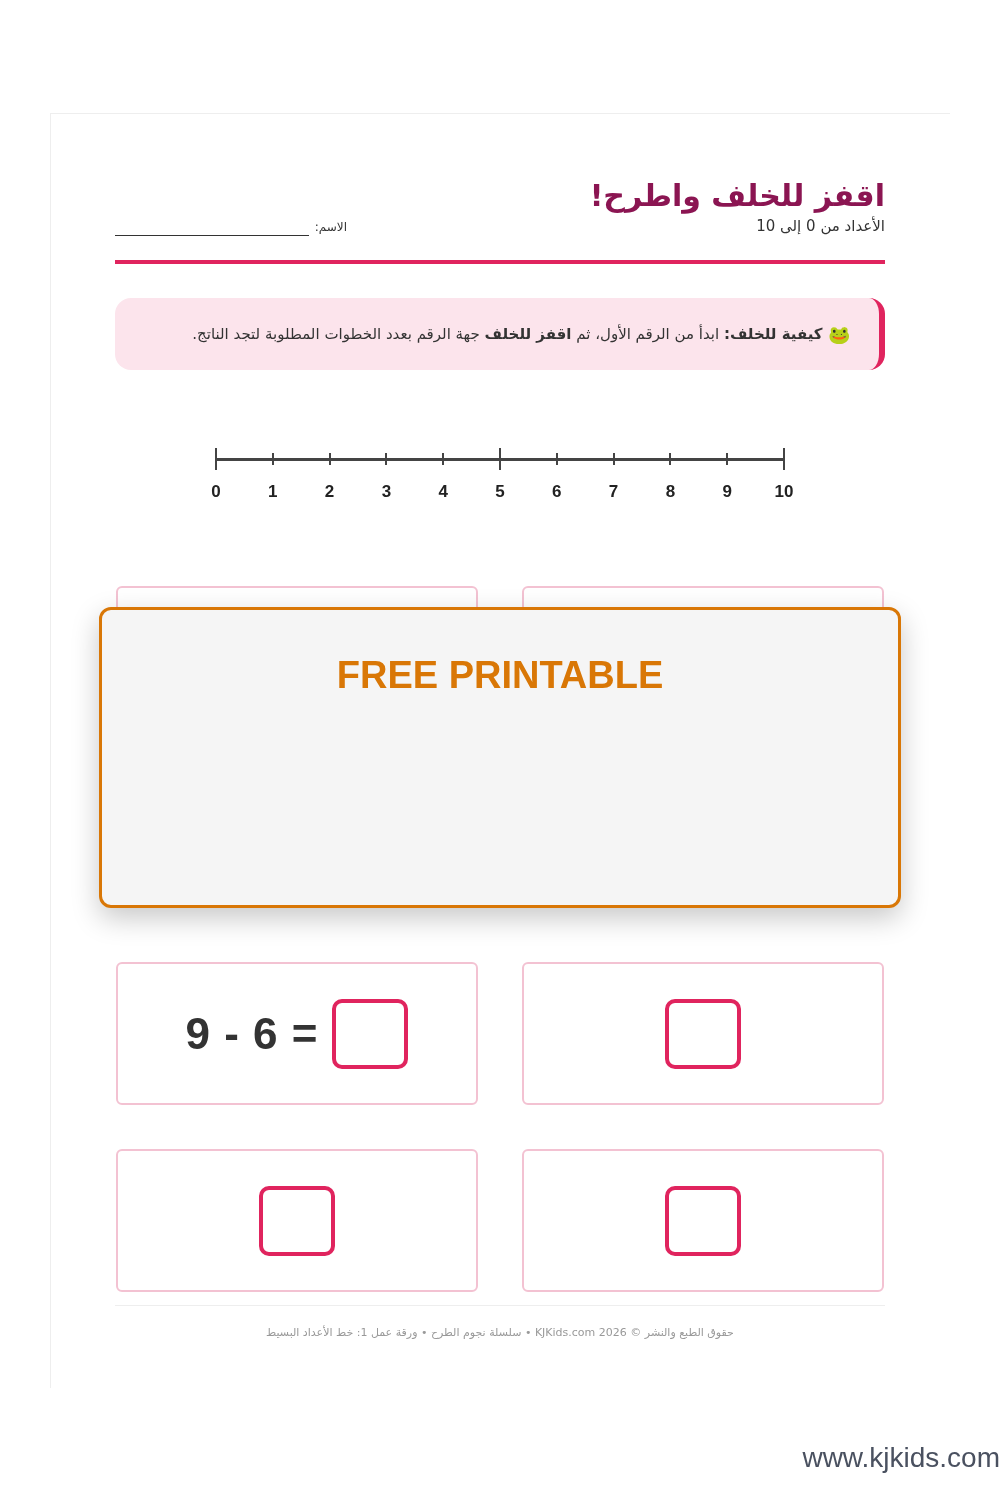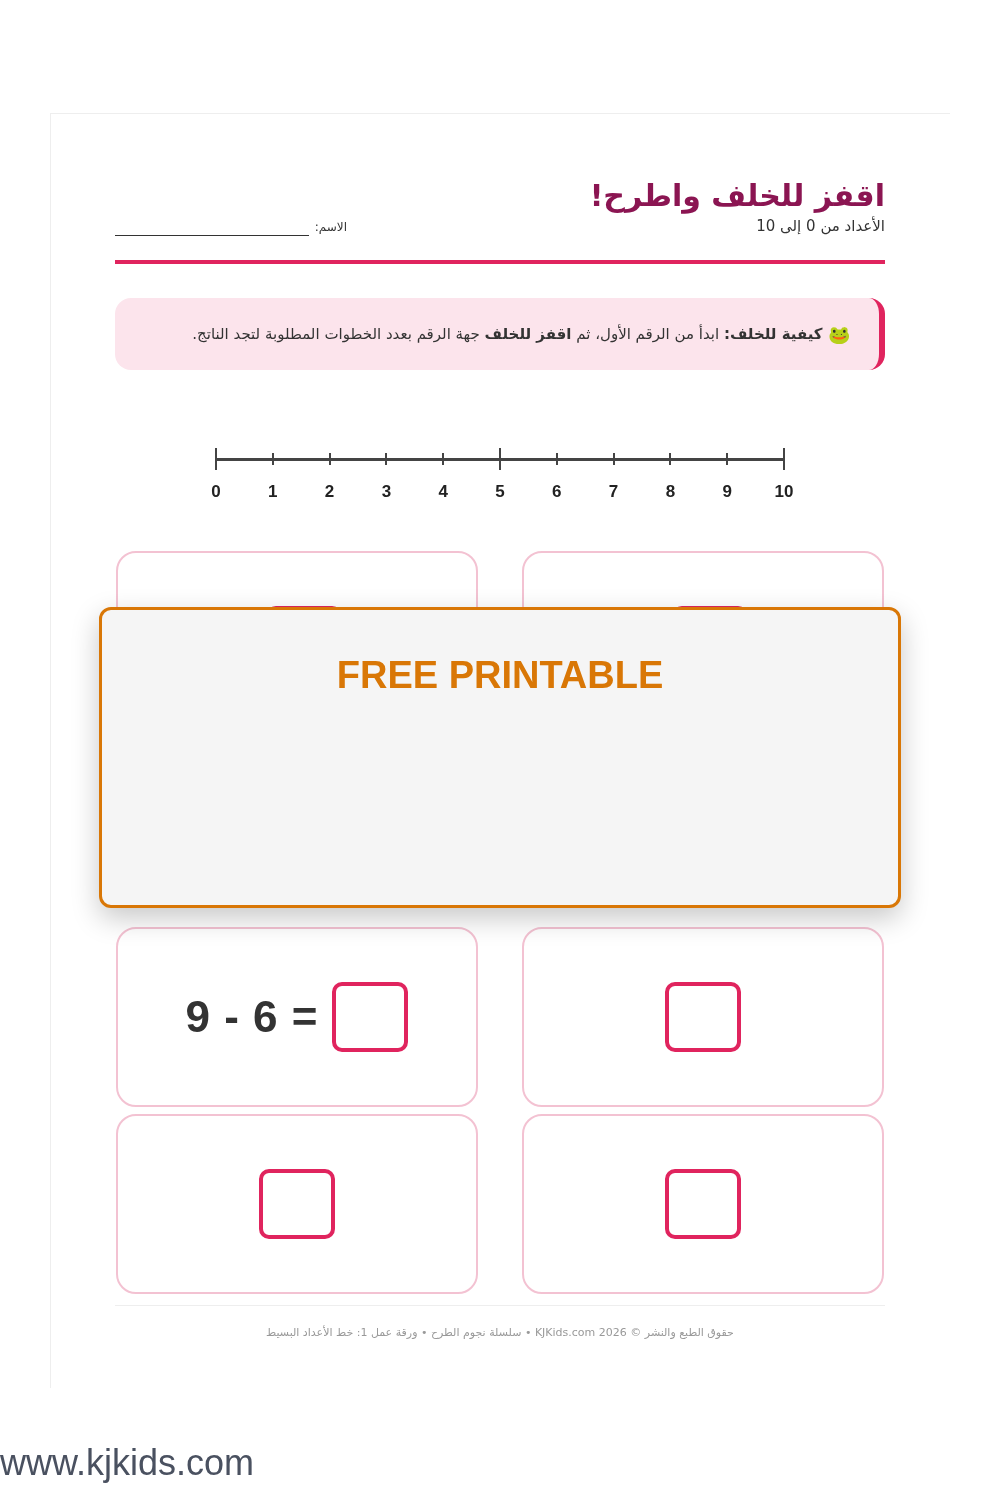--- a/index.html
+++ b/index.html
@@ -42,23 +42,23 @@
   .instruction .frog { font-size: 18px; margin-left: 6px; }
   .instruction b { font-weight: bold; }
 
   .numberline { position: absolute; left: 200px; top: 445px; width: 600px; height: 60px; }
   .nl-axis { position: absolute; left: 16px; top: 13px; width: 568px; height: 3px; background: #444; }
   .nl-tick { position: absolute; width: 2px; background: #444; }
   .nl-label { position: absolute; top: 37px; width: 30px; margin-left: -15px; text-align: center;
     font-size: 17px; font-weight: bold; color: #222; }
 
   .card {
-    position: absolute; width: 362px; height: 180px;
-    border: 2px solid #f3c2d2; border-radius: 20px; background: #fff;
-    display: flex; align-items: center; justify-content: center;
+    position: absolute; width: 362px; height: 143px;
+    border: 2px solid #f3c2d2; border-radius: 6px; background: #fff;
+    display: flex; align-items: center; justify-content: center; margin-top: 35px;
   }
   .eq { font-size: 44px; font-weight: bold; color: #333; letter-spacing: 1px; margin-right: 14px; white-space: pre; }
   .ans-box { width: 76px; height: 70px; border: 4px solid #e0245e; border-radius: 10px; background: #fff; }
 
   .overlay {
     position: absolute; left: 99px; top: 599px; width: 802px; height: 301px;
     background: #f5f5f5; border: 3px solid #d97706; border-radius: 12px;
     box-shadow: 0 10px 28px rgba(0,0,0,0.22);
     margin-top: 8px;
   }
@@ -69,21 +69,21 @@
   .overlay-desc {
     position: absolute; left: 0; right: 0; top: 186px; text-align: center;
     font-size: 16px; font-weight: bold; color: #111;
   }
 
   .footer-rule { position: absolute; left: 115px; top: 1305px; width: 770px; height: 1px; background: #eeeeee; }
   .footer-text {
     position: absolute; left: 115px; width: 770px; top: 1326px; text-align: center;
     font-size: 11px; color: #999; direction: rtl; font-family: "DejaVu Sans", sans-serif;
   }
-  .site { position: absolute; left: 0; right: 0; top: 1442px; text-align: left; font-size: 36px; color: #4a5160; }
+  .site { position: absolute; left: 0; right: 0; top: 1442px; text-align: right; font-size: 28px; color: #4a5160; }
 </style>
 </head>
 <body>
 
 <div class="sheet"></div>
 
 <div class="title">اقفز للخلف واطرح!</div>
 <div class="subtitle">الأعداد من 0 إلى 10</div>
 
 <div class="name-field">

